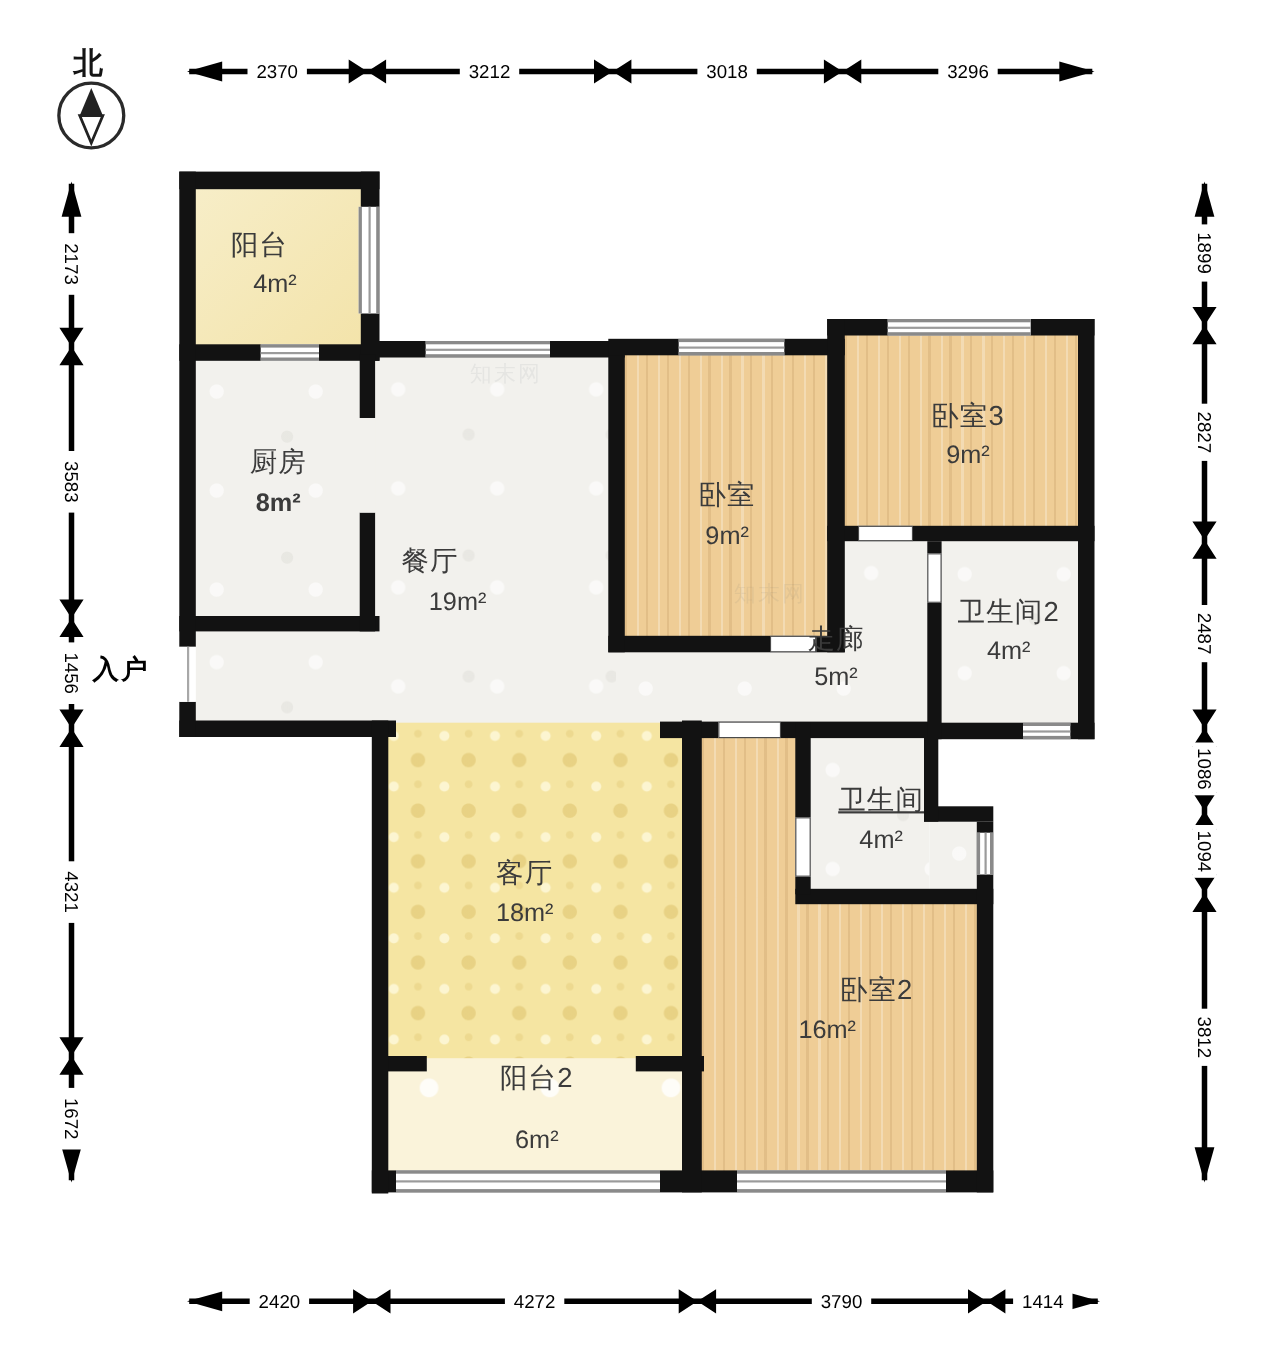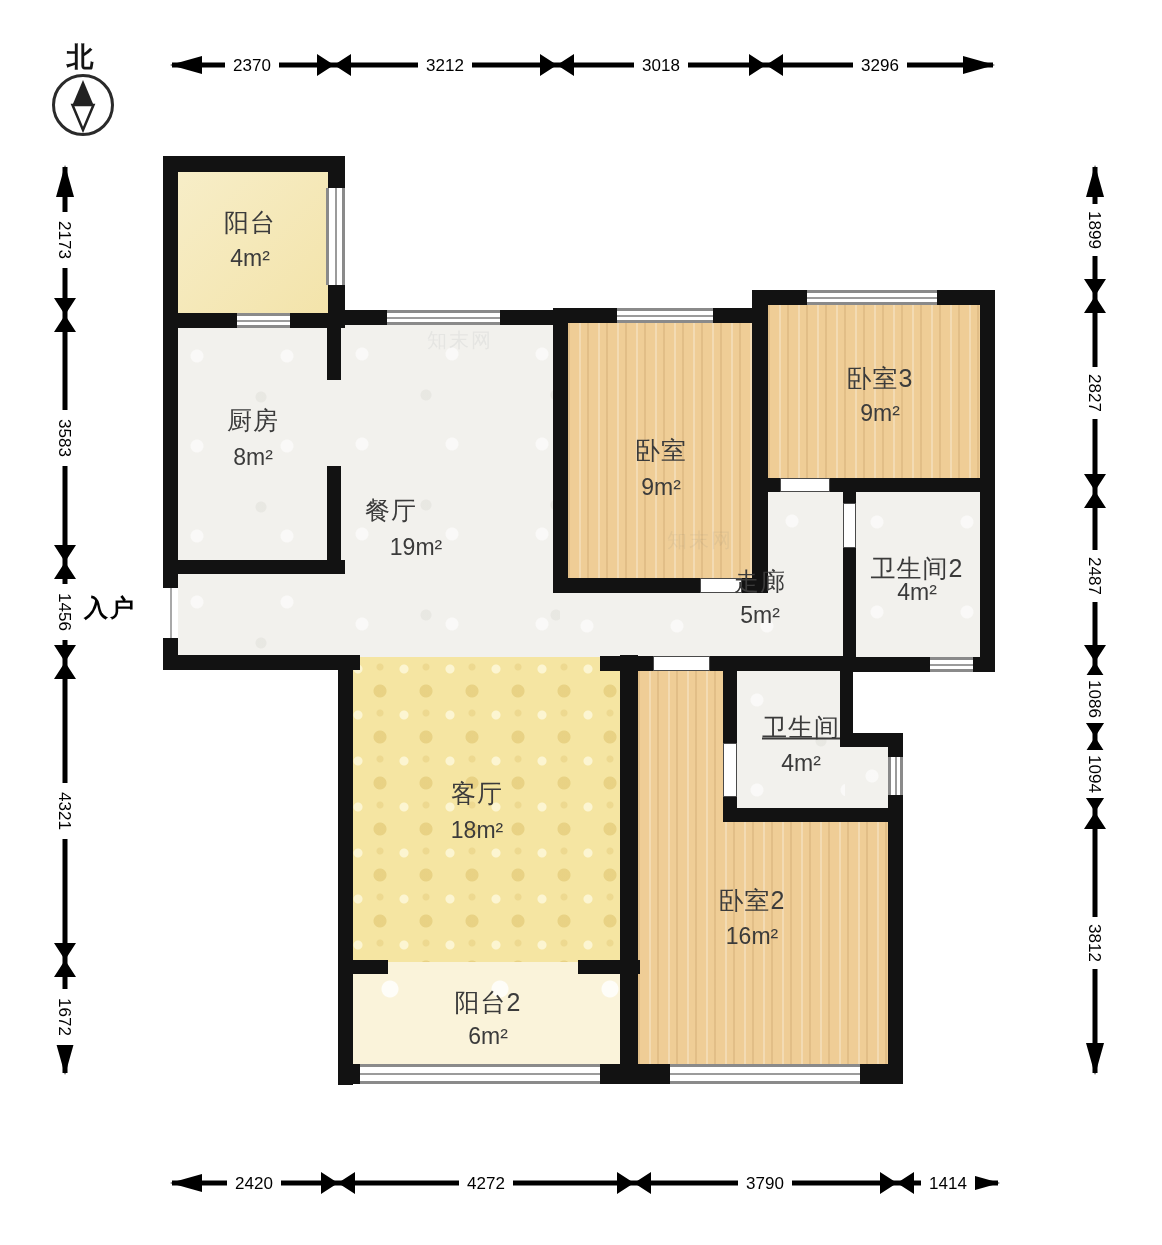--- a/index.html
+++ b/index.html
@@ -113,51 +113,51 @@
   <div class="win-h" style="left:360px;top:1064px;width:240px;height:20px;"></div>
   <div class="win-h" style="left:670px;top:1064px;width:190px;height:20px;"></div>
 
   <div class="gap-v" style="left:163px;top:588px;width:15px;height:50px;"></div>
   <div class="door" style="left:700px;top:578px;width:42px;height:15px;"></div>
   <div class="door" style="left:780px;top:478px;width:50px;height:14px;"></div>
   <div class="door" style="left:843px;top:503px;width:13px;height:45px;"></div>
   <div class="door" style="left:653px;top:656px;width:57px;height:15px;"></div>
   <div class="door" style="left:723px;top:743px;width:14px;height:54px;"></div>
 
-  <div class="room-name" style="left:250px;top:222px;">阳台</div>
+  <div class="room-name" style="left:236px;top:222px;">阳台</div>
   <div class="room-area" style="left:250px;top:258px;">4m²</div>
 
   <div class="room-name" style="left:253px;top:420px;">厨房</div>
-  <div class="room-area" style="left:253px;top:457px;">8m²</div>
+  <div class="room-area" style="left:253px;top:457px;font-weight:bold;">8m²</div>
 
   <div class="room-name" style="left:391px;top:510px;">餐厅</div>
   <div class="room-area" style="left:416px;top:547px;">19m²</div>
 
   <div class="room-name" style="left:661px;top:450px;">卧室</div>
   <div class="room-area" style="left:661px;top:487px;">9m²</div>
 
   <div class="room-name" style="left:880px;top:378px;">卧室3</div>
   <div class="room-area" style="left:880px;top:413px;">9m²</div>
 
-  <div class="room-name" style="left:917px;top:556px;margin-top:12px;">卫生间2</div>
+  <div class="room-name" style="left:917px;top:556px;">卫生间2</div>
   <div class="room-area" style="left:917px;top:592px;">4m²</div>
 
   <div class="room-name" style="left:760px;top:581px;">走廊</div>
   <div class="room-area" style="left:760px;top:615px;">5m²</div>
 
   <div class="room-name" style="left:801px;top:727px;text-decoration:underline;">卫生间</div>
   <div class="room-area" style="left:801px;top:763px;">4m²</div>
 
   <div class="room-name" style="left:477px;top:793px;">客厅</div>
   <div class="room-area" style="left:477px;top:830px;">18m²</div>
 
-  <div class="room-name" style="left:488px;top:1002px;">阳台2</div>
+  <div class="room-name" style="left:488px;top:980px;">阳台2</div>
   <div class="room-area" style="left:488px;top:1036px;">6m²</div>
 
-  <div class="room-name" style="left:752px;top:900px;text-align:right;">卧室2</div>
+  <div class="room-name" style="left:797px;top:900px;text-align:right;">卧室2</div>
   <div class="room-area" style="left:752px;top:936px;">16m²</div>
 
   <div class="entry-label" style="left:110px;top:608px;">入户</div>
 
   <div class="north-label" style="left:80px;top:57px;">北</div>
   <div class="compass-circle" style="left:52px;top:74px;width:56px;height:56px;">
     <svg width="56" height="56" viewBox="0 0 56 56">
       <path d="M28,3 L38.5,28 L17.5,28 Z" fill="#222222"></path>
       <path d="M28,53 L38.5,28 L17.5,28 Z" fill="#ffffff" stroke="#222222" stroke-width="2.5"></path>
     </svg>

